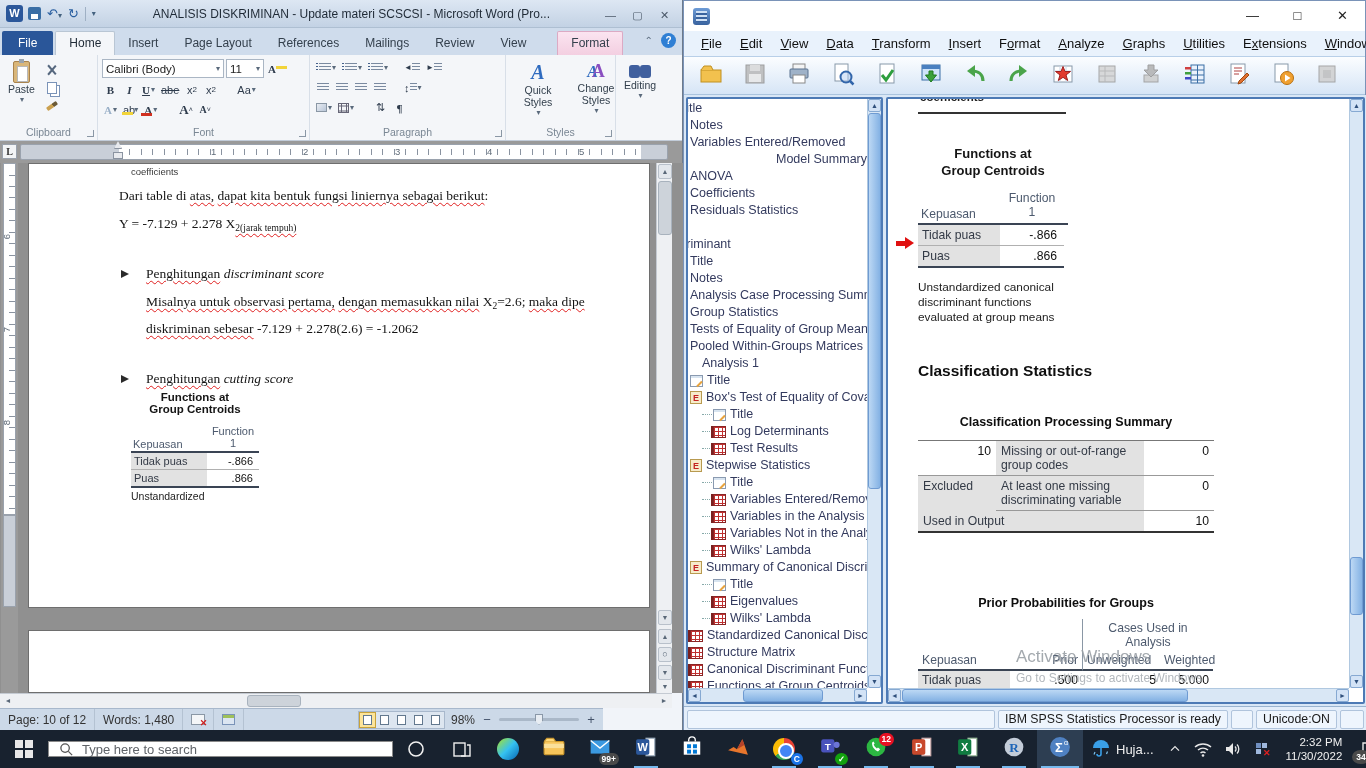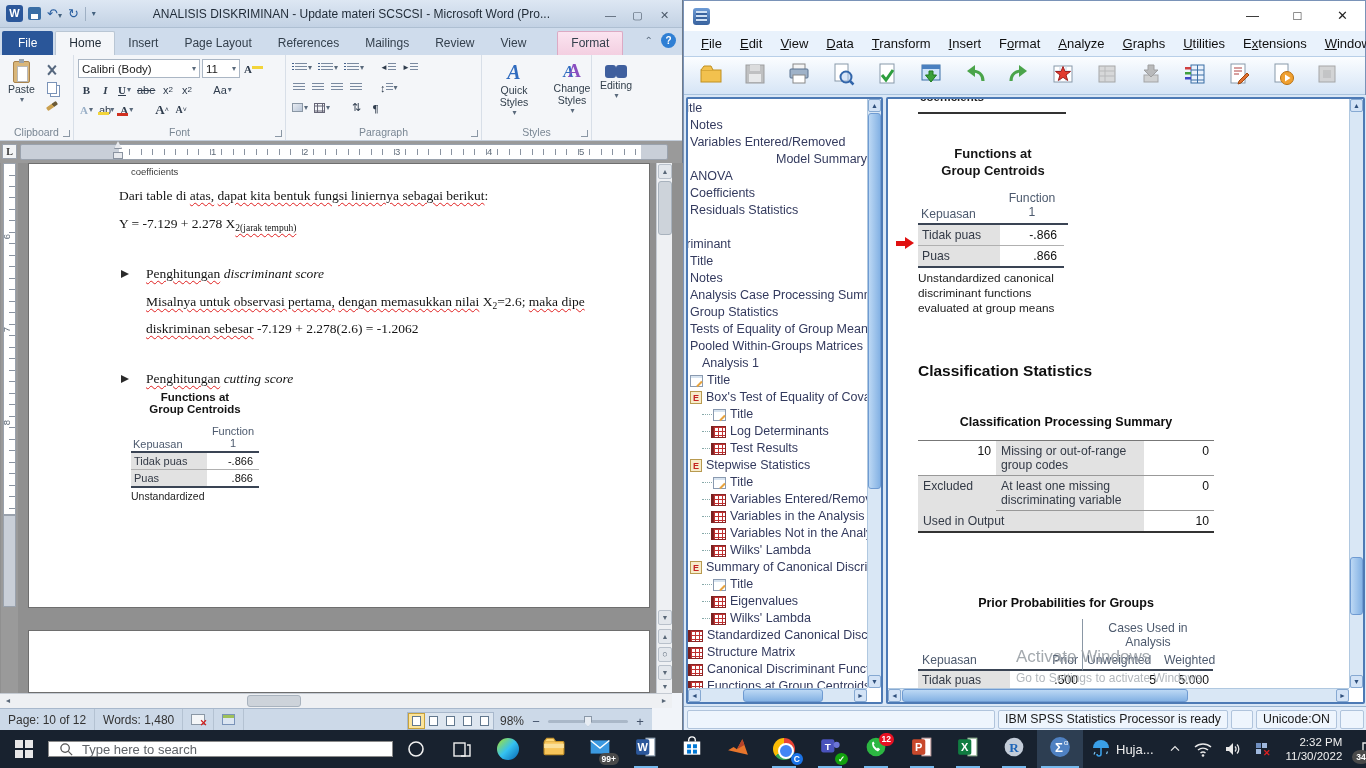--- a/index.html
+++ b/index.html
@@ -96,21 +96,21 @@
 #word-table .mt-rl{width:76px;padding:2px 3px}
 #word-table .mt-rv{width:52px;padding:2px 6px}
 #word-table .mt-foot{margin-top:2px;font-size:10.5px}
 
 .w-vscroll{position:absolute;left:656px;top:0;width:16px;height:530px;background:#eef0f3;border-left:1px solid #c4cad2}
 .sq{position:absolute;left:1px;width:14px;height:15px;background:#e3e7ec;border:1px solid #b8c0ca;border-radius:2px;font-size:7px;color:#5a6878;text-align:center;line-height:14px}
 .w-vthumb{position:absolute;left:1px;top:18px;width:14px;height:54px;background:#cdd3da;border:1px solid #a8b2bd;border-radius:3px}
 .w-hscroll{position:absolute;left:0;top:693px;width:672px;height:15px;background:#eef0f3;border-top:1px solid #c4cad2}
 .w-hthumb{position:absolute;left:247px;top:1px;width:54px;height:12px;background:#cdd3da;border:1px solid #a8b2bd;border-radius:3px}
 .hq{position:absolute;top:1px;width:14px;height:12px;font-size:7px;color:#5a6878;text-align:center;line-height:12px}
-.w-status{position:absolute;left:0;top:708px;width:652px;height:22px;background:#ccd9e8;border-top:1px solid #a8b8cc;display:flex;align-items:flex-end;font-size:12px;color:#333}
+.w-status{position:absolute;left:0;top:708px;width:603px;height:22px;background:#ccd9e8;border-top:1px solid #a8b8cc;display:flex;align-items:center;font-size:12px;color:#333}
 .ws-item{padding:0 8px;border-right:1px solid #b4c2d2;height:100%;display:flex;align-items:center;gap:4px}
 .spell-ic{position:relative;width:14px;height:11px;background:#f4f6f8;border:1px solid #8a97a5}
 .spell-ic:after{content:"✕";position:absolute;right:-3px;bottom:-4px;color:#d02020;font-size:9px;font-weight:bold}
 .panel-ic{width:13px;height:11px;background:#dce6f2;border:1px solid #7a93b8;box-shadow:inset 0 3px 0 #9ec05a}
 .ws-right{margin-left:auto;display:flex;align-items:center;gap:6px;padding-right:6px}
 .vbtns{display:flex;border:1px solid #a8b8cc;background:#dde6f0}
 .vb{width:17px;height:16px;display:flex;align-items:center;justify-content:center}
 .vb.on{background:#fce49a;border:1px solid #c8a23a}
 .vb i{display:block;width:9px;height:10px;background:#fff;border:1px solid #62788e}
 .zoomtrack{width:80px;height:3px;background:#aab8c8;position:relative;border-radius:2px}
@@ -154,21 +154,21 @@
 .red-arrow{position:absolute;left:8px;top:138px;width:18px;height:13px}
 .red-arrow .tail{position:absolute;left:0;top:4px;width:9px;height:5px;background:#e01010}
 .red-arrow .head{position:absolute;left:9px;top:0;width:0;height:0;border-left:9px solid #e01010;border-top:6.5px solid transparent;border-bottom:6.5px solid transparent}
 #ct{left:30px;top:46px;width:150px;font-size:12.2px}
 #ct .mt-t1,#ct .mt-t2{font-size:13px;width:150px;line-height:17px}
 #ct .mt-fn{padding-left:82px;width:146px;margin-top:12px}
 #ct .mt-hdr span:first-child{width:82px;padding:2px 3px}
 #ct .mt-hdr span:last-child{width:64px;text-align:center}
 #ct .mt-rl{width:82px;padding:3px 4px}
 #ct .mt-rv{width:64px;padding:3px 7px}
-#ct .mt-foot{margin-top:3px;font-size:11.8px;line-height:15px;width:152px;white-space:normal}
+#ct .mt-foot{margin-top:12px;font-size:11.8px;line-height:15px;width:152px;white-space:normal}
 .sec-head{position:absolute;left:30px;top:263px;font-size:15.5px;font-weight:bold;color:#0e0e0e}
 .cps-title{position:absolute;left:30px;top:316px;width:296px;text-align:center;font-weight:bold;font-size:12.5px;color:#0e0e0e}
 .cps{position:absolute;left:30px;top:341px;width:296px;display:grid;grid-template-columns:78px 148px 70px;font-size:12.2px;border-top:1px solid #777;border-bottom:2px solid #333}
 .cps .cc{padding:3px 5px}
 .cps .lab{background:#e2e2e2;color:#333a46}
 .cps .val{text-align:right;color:#111}
 .cps .b1{border-bottom:1px solid #999}
 .prior-title{position:absolute;left:30px;top:497px;width:296px;text-align:center;font-weight:bold;font-size:12.5px;color:#0e0e0e}
 .prior{position:absolute;left:30px;top:520px;width:295px;display:grid;grid-template-columns:92px 72px 78px 53px;font-size:12.2px}
 .prior .cc{padding:2px 4px}
@@ -236,21 +236,21 @@
         <span class="w-tab">Review</span>
         <span class="w-tab">View</span>
         <span class="w-tab format">Format</span>
       </div>
     <div class="w-tabs-right">
       <span class="w-collapse">⌃</span>
       <span class="w-help">?</span>
     </div>
 
     <div class="w-ribbon">
-      <div class="rgroup" style="width:74px">
+      <div class="rgroup" style="width:98px">
         <div style="display:flex">
           <div class="bigbtn">
             <span class="clip-ic"></span>
             <span>Paste</span>
             <span class="caret">▾</span>
           </div>
           <div class="mini-col">
             <span class="mi">
                 <span class="sciss"></span>
               </span>

